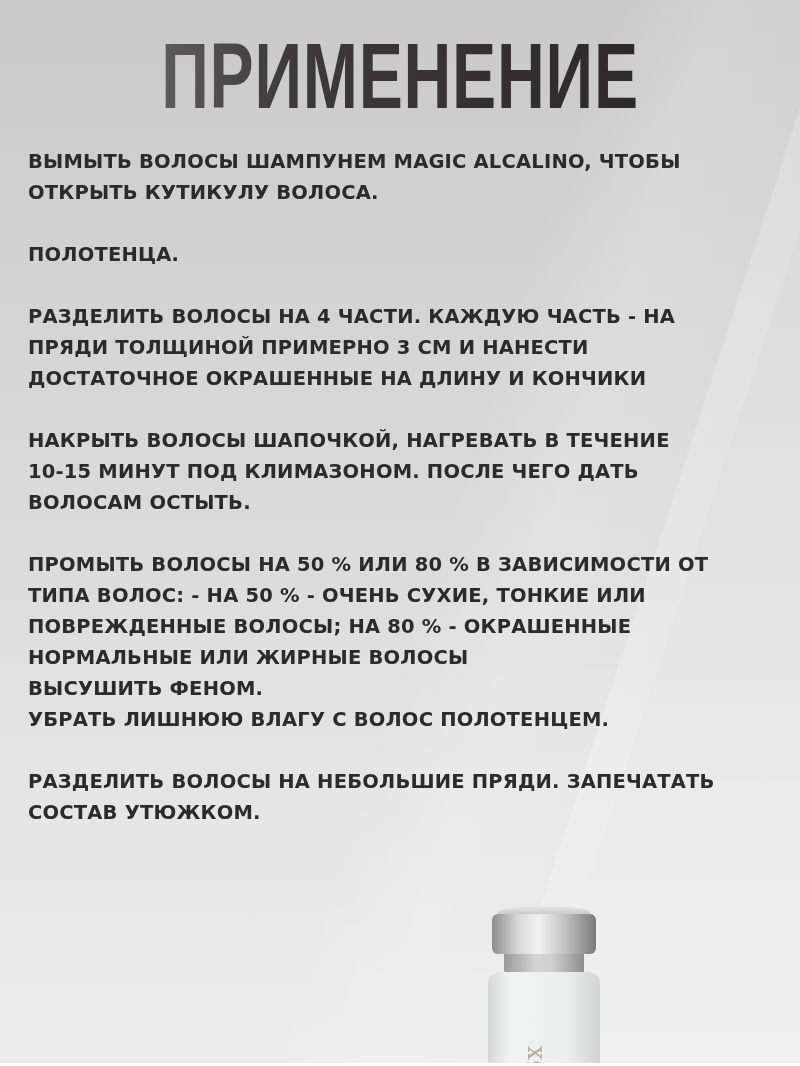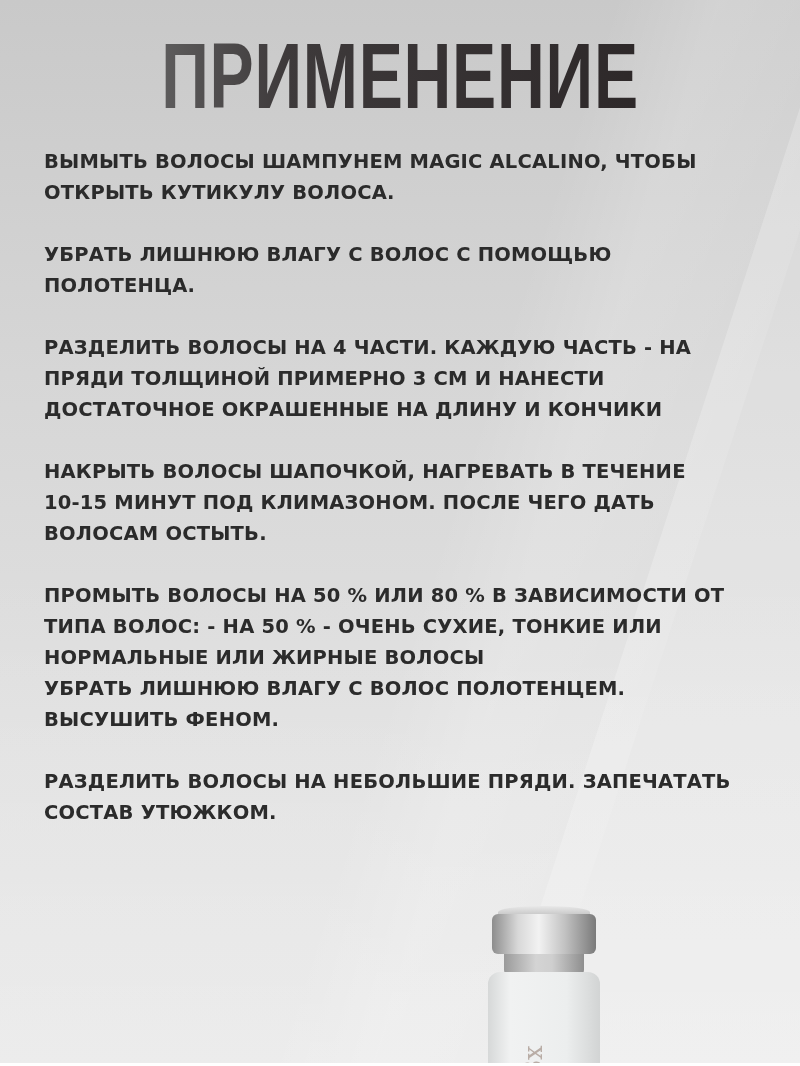--- a/index.html
+++ b/index.html
@@ -32,21 +32,21 @@
     font-weight: bold;
     font-size: 92px; line-height: 92px;
     letter-spacing: 1px;
     transform: scaleX(0.72);
     transform-origin: center;
     background: linear-gradient(90deg, #6a6a6a 0%, #3e3a3b 30%, #2b2627 100%);
     -webkit-background-clip: text; background-clip: text;
     color: transparent;
   }
   .content {
-    position: absolute; left: 44px; top: 146px; width: 740px;
+    position: absolute; left: 28px; top: 146px; width: 740px;
   }
   .step {
     margin: 0 0 31px 0;
   }
   .line {
     display: block;
     font-family: "DejaVu Sans", sans-serif;
     font-weight: bold;
     font-size: 19.5px;
     line-height: 31px;
@@ -95,39 +95,39 @@
 <div class="band band3"></div>
 
 <h1 class="title" style="margin:0;">ПРИМЕНЕНИЕ</h1>
 
 <div class="content">
   <div class="step">
     <span class="line">ВЫМЫТЬ ВОЛОСЫ ШАМПУНЕМ MAGIC ALCALINO, ЧТОБЫ</span>
     <span class="line">ОТКРЫТЬ КУТИКУЛУ ВОЛОСА.</span>
   </div>
   <div class="step">
-    <span class="line">УБРАТЬ ЛИШНЮЮ ВЛАГУ С ВОЛОС С ПОМОЩЬЮ</span>
     <span class="line">ПОЛОТЕНЦА.</span>
   </div>
   <div class="step">
     <span class="line">РАЗДЕЛИТЬ ВОЛОСЫ НА 4 ЧАСТИ. КАЖДУЮ ЧАСТЬ - НА</span>
     <span class="line">ПРЯДИ ТОЛЩИНОЙ ПРИМЕРНО 3 СМ И НАНЕСТИ</span>
     <span class="line">ДОСТАТОЧНОЕ ОКРАШЕННЫЕ НА ДЛИНУ И КОНЧИКИ</span>
   </div>
   <div class="step">
     <span class="line">НАКРЫТЬ ВОЛОСЫ ШАПОЧКОЙ, НАГРЕВАТЬ В ТЕЧЕНИЕ</span>
     <span class="line">10-15 МИНУТ ПОД КЛИМАЗОНОМ. ПОСЛЕ ЧЕГО ДАТЬ</span>
     <span class="line">ВОЛОСАМ ОСТЫТЬ.</span>
   </div>
   <div class="step">
     <span class="line">ПРОМЫТЬ ВОЛОСЫ НА 50 % ИЛИ 80 % В ЗАВИСИМОСТИ ОТ</span>
     <span class="line">ТИПА ВОЛОС: - НА 50 % - ОЧЕНЬ СУХИЕ, ТОНКИЕ ИЛИ</span>
+    <span class="line">ПОВРЕЖДЕННЫЕ ВОЛОСЫ; НА 80 % - ОКРАШЕННЫЕ</span>
     <span class="line">НОРМАЛЬНЫЕ ИЛИ ЖИРНЫЕ ВОЛОСЫ</span>
+    <span class="line">ВЫСУШИТЬ ФЕНОМ.</span>
     <span class="line">УБРАТЬ ЛИШНЮЮ ВЛАГУ С ВОЛОС ПОЛОТЕНЦЕМ.</span>
-    <span class="line">ВЫСУШИТЬ ФЕНОМ.</span>
   </div>
   <div class="step">
     <span class="line">РАЗДЕЛИТЬ ВОЛОСЫ НА НЕБОЛЬШИЕ ПРЯДИ. ЗАПЕЧАТАТЬ</span>
     <span class="line">СОСТАВ УТЮЖКОМ.</span>
   </div>
 </div>
 
 <div class="vial">
   <div class="cap-top"></div>
   <div class="cap"></div>

